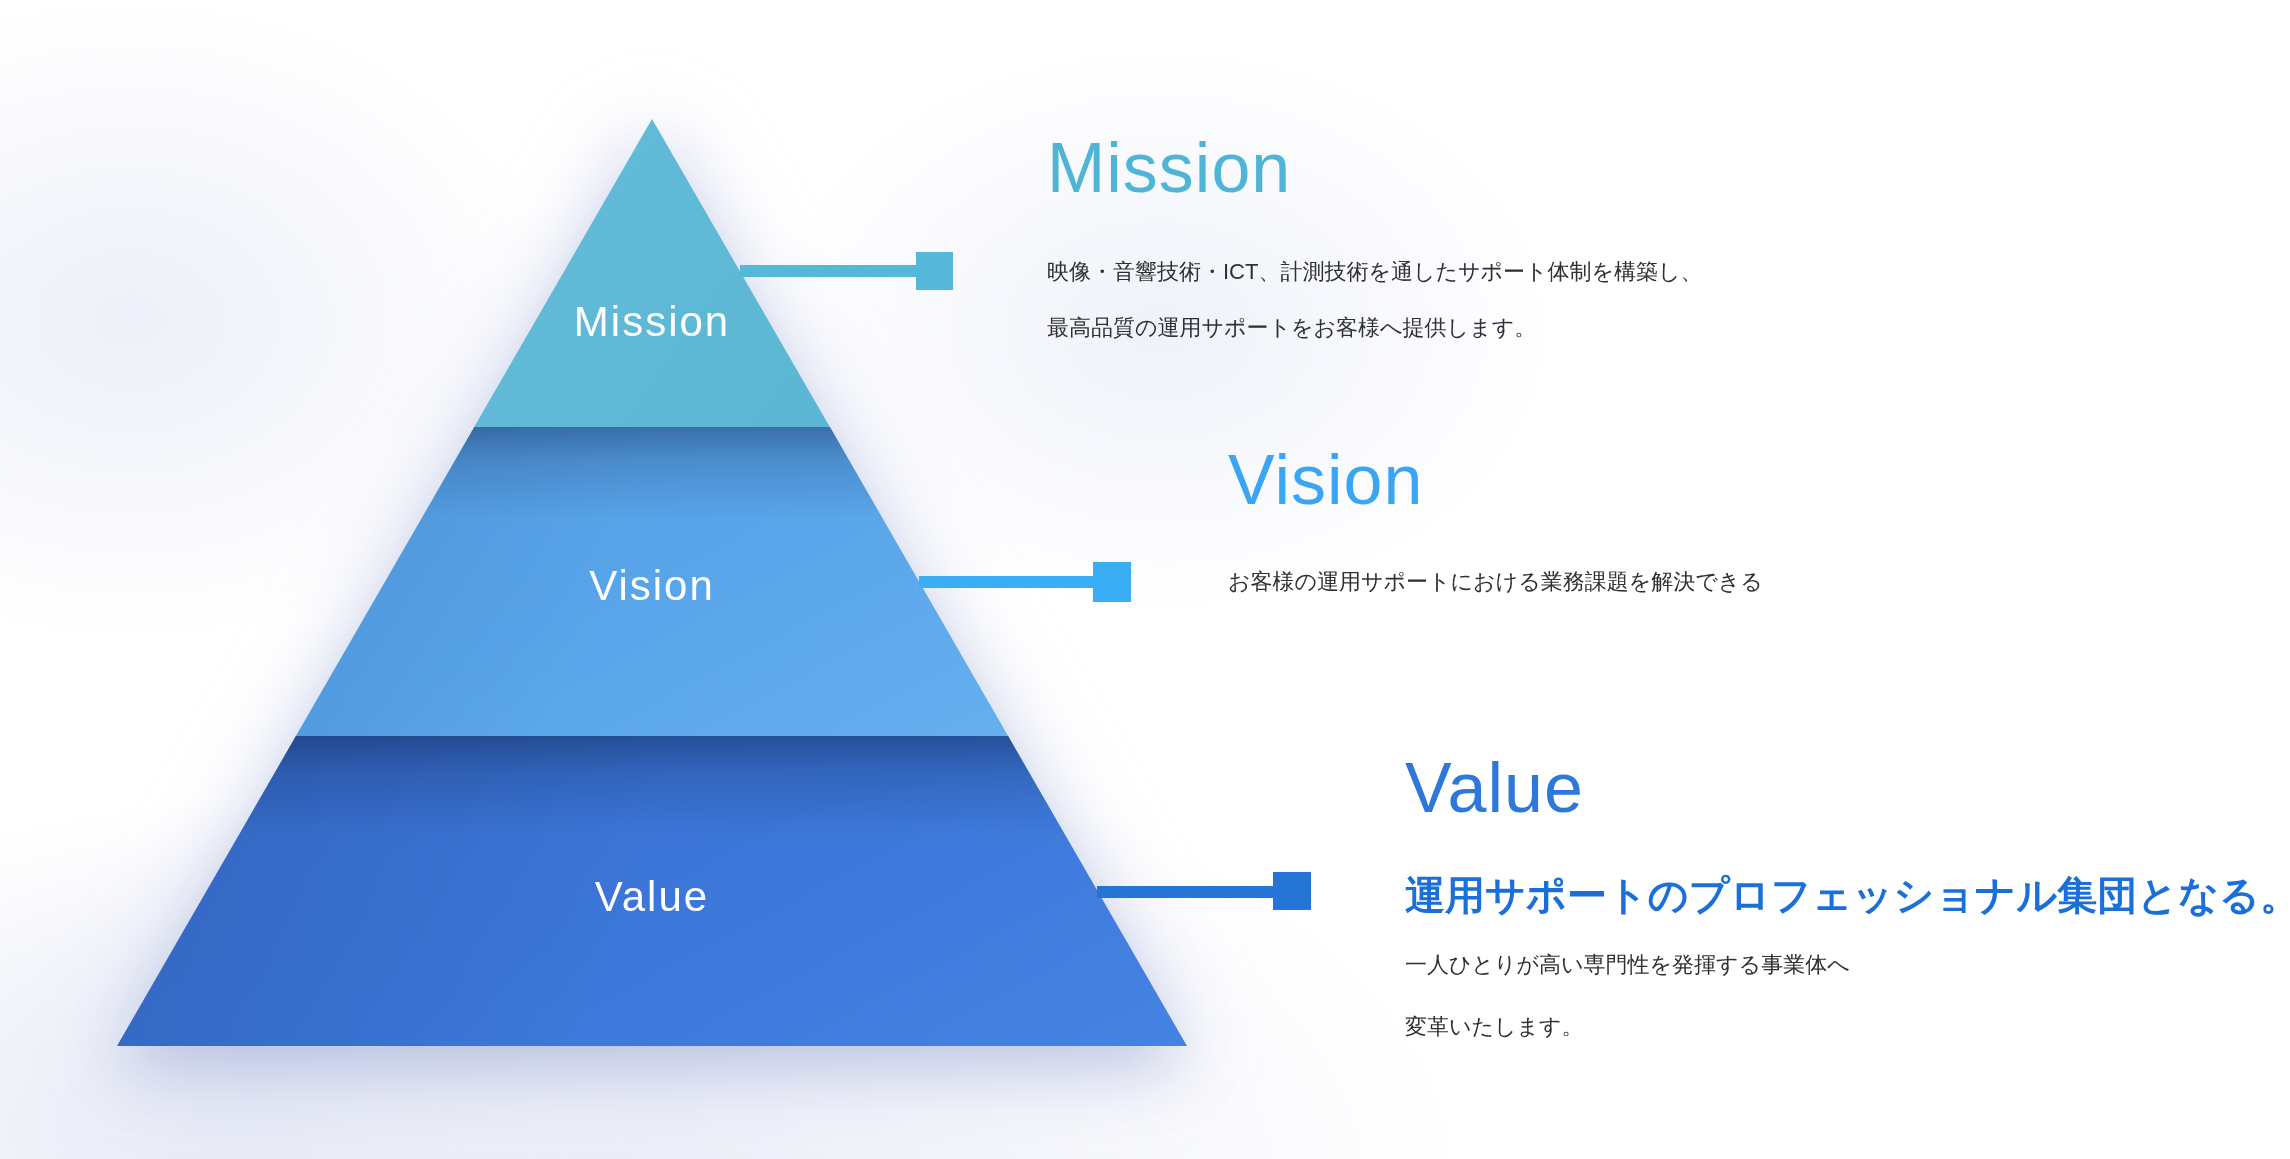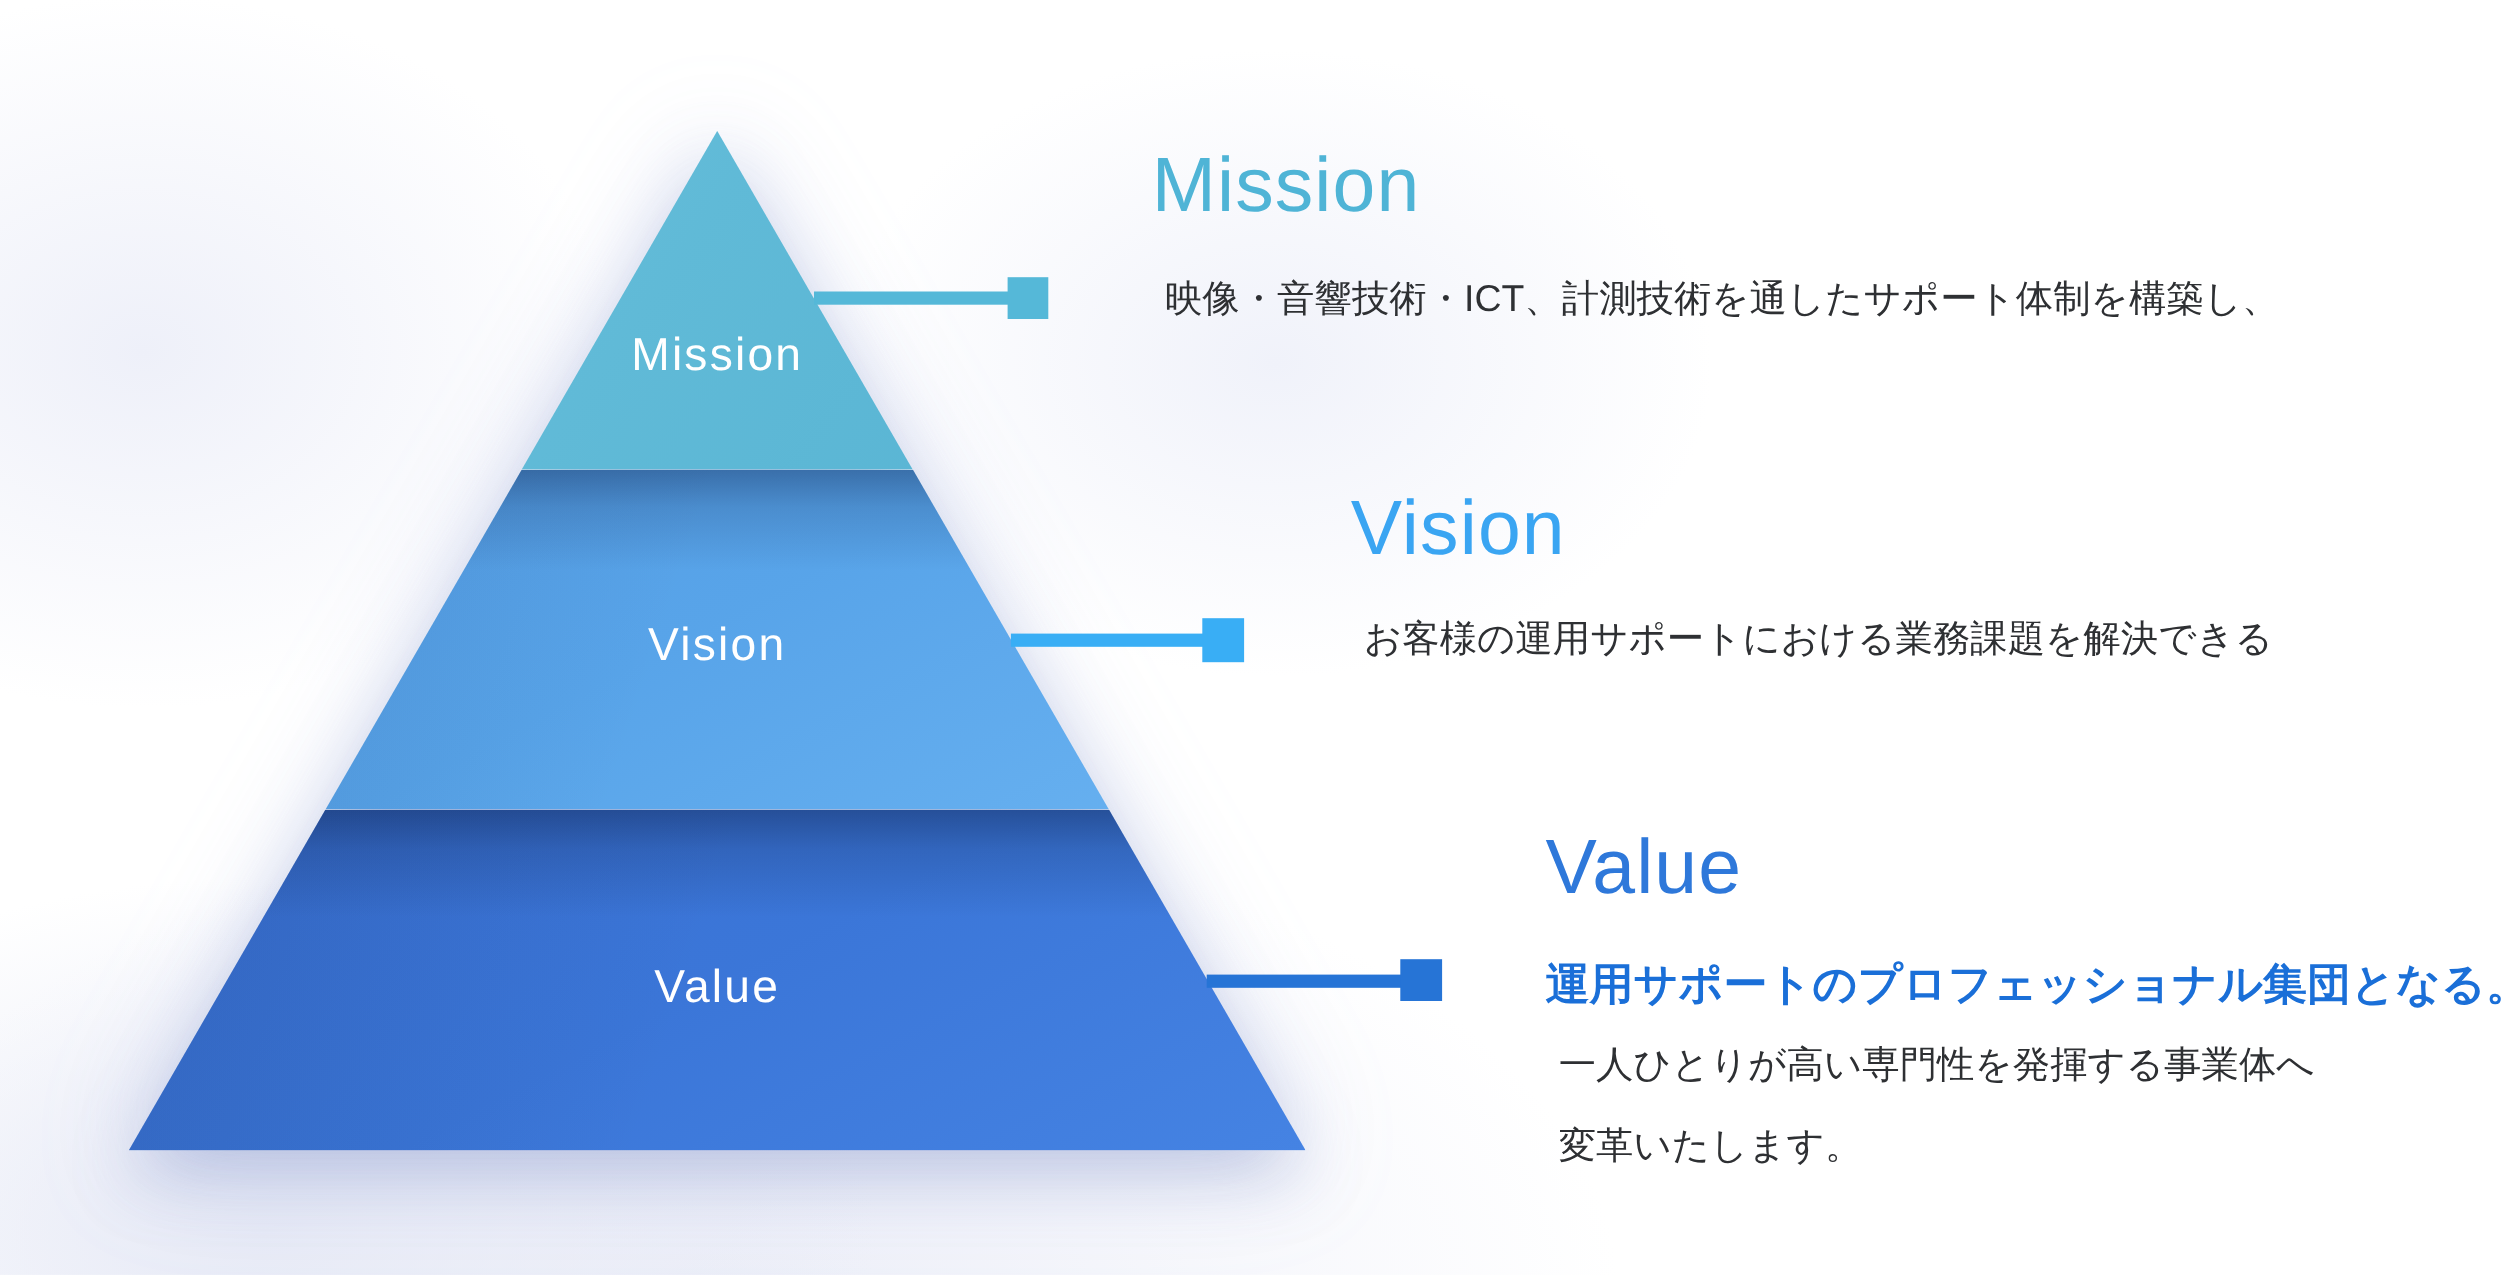--- a/index.html
+++ b/index.html
@@ -59,21 +59,21 @@
   .connector-mission .cline{left:740px;top:265px;width:182px;background:#55b8d8;}
   .connector-mission .csquare{left:916px;top:252px;width:37px;height:38px;background:#55b8d8;}
   .connector-vision .cline{left:919px;top:576px;width:180px;background:#39aef5;}
   .connector-vision .csquare{left:1093px;top:562px;width:38px;height:40px;background:#39aef5;}
   .connector-value .cline{left:1097px;top:886px;width:182px;background:#2674d6;}
   .connector-value .csquare{left:1273px;top:872px;width:38px;height:38px;background:#2674d6;}
 
   
   .block{position:absolute;}
   .block h2{margin:0;font-weight:400;font-size:70px;line-height:80px;letter-spacing:1px;}
-  .block .body-line{margin:12px;font-size:34px;line-height:56px;color:#2e3033;}
+  .block .body-line{margin:0;font-size:22px;line-height:56px;color:#2e3033;}
   .block-mission{left:1047px;top:128px;}
   .block-mission h2{color:#4fb4d6;}
   .block-mission .body{margin-top:36px;}
   .block-vision{left:1228px;top:440px;}
   .block-vision h2{color:#3aa5f2;}
   .block-vision .body{margin-top:34px;font-family:Liberation Serif, serif;}
   .block-value{left:1405px;top:748px;}
   .block-value h2{color:#2e78da;}
   .block-value .statement{margin:37px 0 0 0;font-size:40px;line-height:60px;font-weight:700;color:#1a6fd8;white-space:nowrap;}
   .block-value .body{margin-top:9px;}
@@ -103,20 +103,21 @@
   </div>
   <div class="connector connector-value">
     <div class="cline"></div>
     <div class="csquare"></div>
   </div>
 
   <section class="block block-mission">
     <h2>Mission</h2>
     <div class="body">
       <p class="body-line">映像・音響技術・ICT、計測技術を通したサポート体制を構築し、</p>
+      <p class="body-line">最高品質の運用サポートをお客様へ提供します。</p>
     </div>
   </section>
 
   <section class="block block-vision">
     <h2>Vision</h2>
     <div class="body">
       <p class="body-line">お客様の運用サポートにおける業務課題を解決できる</p>
     </div>
   </section>
 

